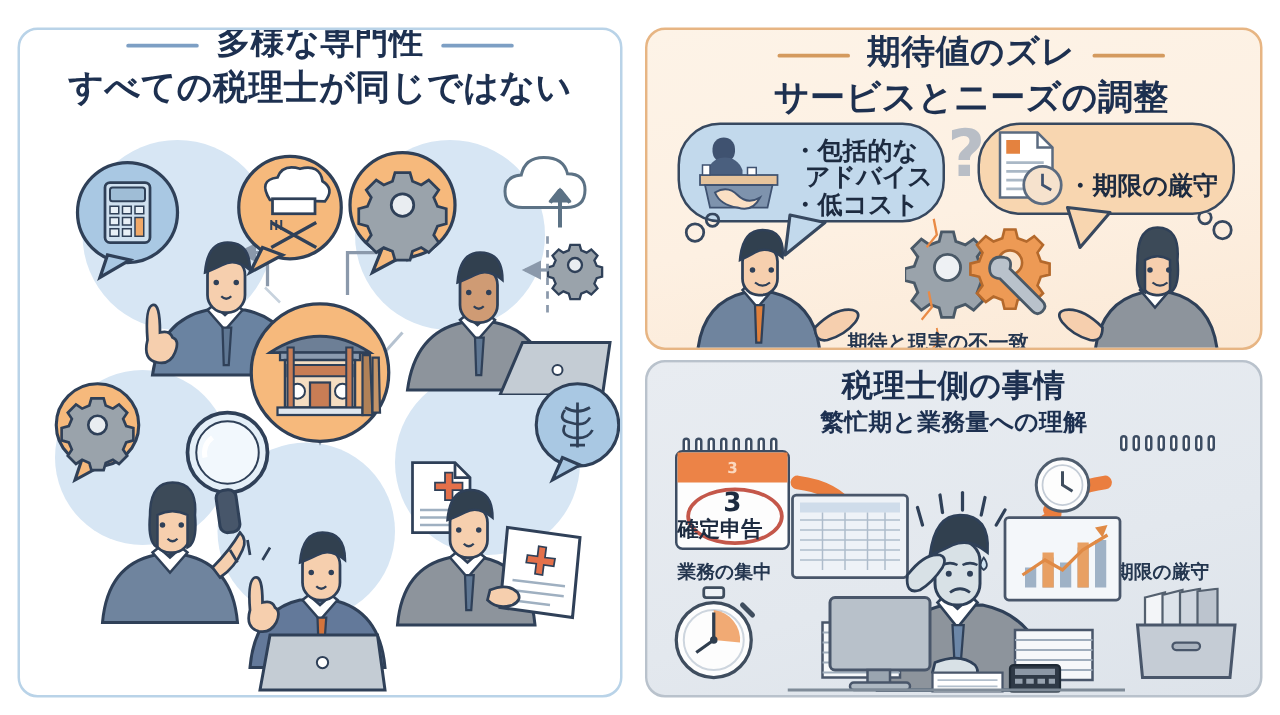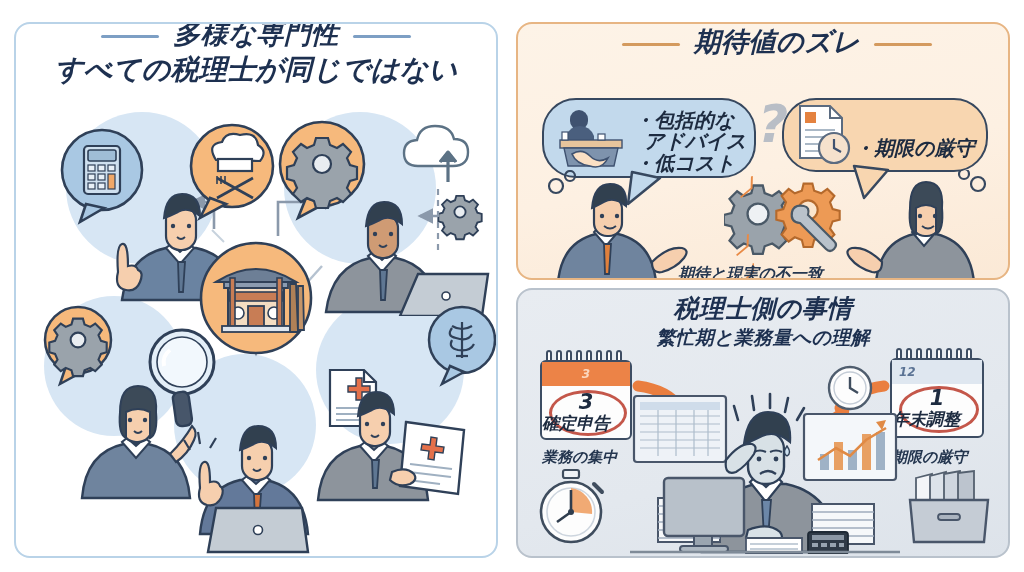--- a/index.html
+++ b/index.html
@@ -2,21 +2,21 @@
 <html><head>
 <meta charset="utf-8">
 <style>
   * { box-sizing: border-box; margin: 0; padding: 0; }
   html, body {
     width: 1024px; height: 572px;
     background: #ffffff;
     font-family: "DejaVu Sans", "Liberation Sans", sans-serif;
     overflow: hidden;
   }
-  #canvas { position: relative; width: 1024px; height: 471px; background: #fff; font-style: italic; }
+  #canvas { position: relative; width: 1024px; height: 471px; background: #fff; }
 
   
   .panel { position: absolute; border-radius: 16px; overflow: hidden; }
   #panel-left {
     left: 14px; top: 22px; width: 484px; height: 536px;
     background: #ffffff; border: 2.5px solid #b9d3e8;
   }
   #panel-tr {
     left: 516px; top: 22px; width: 494px; height: 258px;
     background: linear-gradient(170deg,#fdf3e7 0%, #fdf0e2 55%, #fbe9d6 100%);
@@ -306,20 +306,21 @@
           <path d="M82,168 q14,-6 22,2 q4,6 -4,10 q-12,4 -20,-4 z" fill="#f6cfae" stroke="#2f4058" stroke-width="2.2"></path>
         </g>
       </svg>
     </div>
   </div>
 
   <div class="panel" id="panel-tr">
 
     <div class="hdr" style="top:4px;padding-left:28px;">
       <div class="hdr-main rule rule-tan">期待値のズレ</div>
+      <div class="hdr-sub">サービスとニーズの調整</div>
     </div>
 
     <div class="speech sp-blue" style="left:24px; top:74px; width:214px; height:80px;"></div>
     <svg style="position:absolute; left:108px; top:146px;" width="50" height="40">
       <path d="M6,2 L2,34 L34,8 Z" fill="#c2d9ec" stroke="#37485f" stroke-width="2.5" stroke-linejoin="round"></path>
     </svg>
     <svg style="position:absolute; left:40px; top:82px;" width="66" height="64" viewBox="0 0 66 64">
       <rect x="12" y="4" width="18" height="20" rx="9" fill="#3f5270"></rect>
       <path d="M8,30 q4,-10 14,-10 q10,0 14,10 l0,8 l-28,0 z" fill="#4a5f7e"></path>
       <rect x="2" y="34" width="62" height="8" fill="#e7c49c" stroke="#3f5270" stroke-width="1.4"></rect>
@@ -430,28 +431,20 @@
     <div class="cal-binder" style="left:378px; top:58px;">
       <i></i>
         <i></i>
         <i></i>
         <i></i>
         <i></i>
         <i></i>
         <i></i>
         <i></i>
     </div>
-    <div class="cal" style="left:372px; top:68px; width:94px; height:80px;">
-      <div class="cal-band blue">
-        <div style="text-align:left;padding-left:7px;font-size:12px;font-weight:700;color:#5b7394;line-height:24px;">12</div>
-      </div>
-      <div class="cal-ring" style="left:7px; top:26px; width:80px; height:47px;"></div>
-      <div class="cal-num" style="top:26px;">1</div>
-      <div class="cal-lbl" style="top:48px;">年末調整</div>
-    </div>
     <div class="cap" style="left:374px; top:158px;">期限の厳守</div>
 
     <svg style="position:absolute; left:0; top:0; width:100%; height:100%;">
       <path d="M120,96 q30,4 42,22" stroke="#ea7e3f" stroke-width="11" fill="none" stroke-linecap="round"></path>
       <path d="M176,126 l-22,-14 l2,22 z" fill="#ea7e3f"></path>
       <path d="M366,96 q-30,4 -44,22" stroke="#ea7e3f" stroke-width="11" fill="none" stroke-linecap="round"></path>
       <path d="M310,126 l22,-14 l-2,22 z" fill="#ea7e3f"></path>
     </svg>
 
     <svg style="position:absolute; left:308px; top:74px;" width="48" height="48" viewBox="0 0 48 48">

